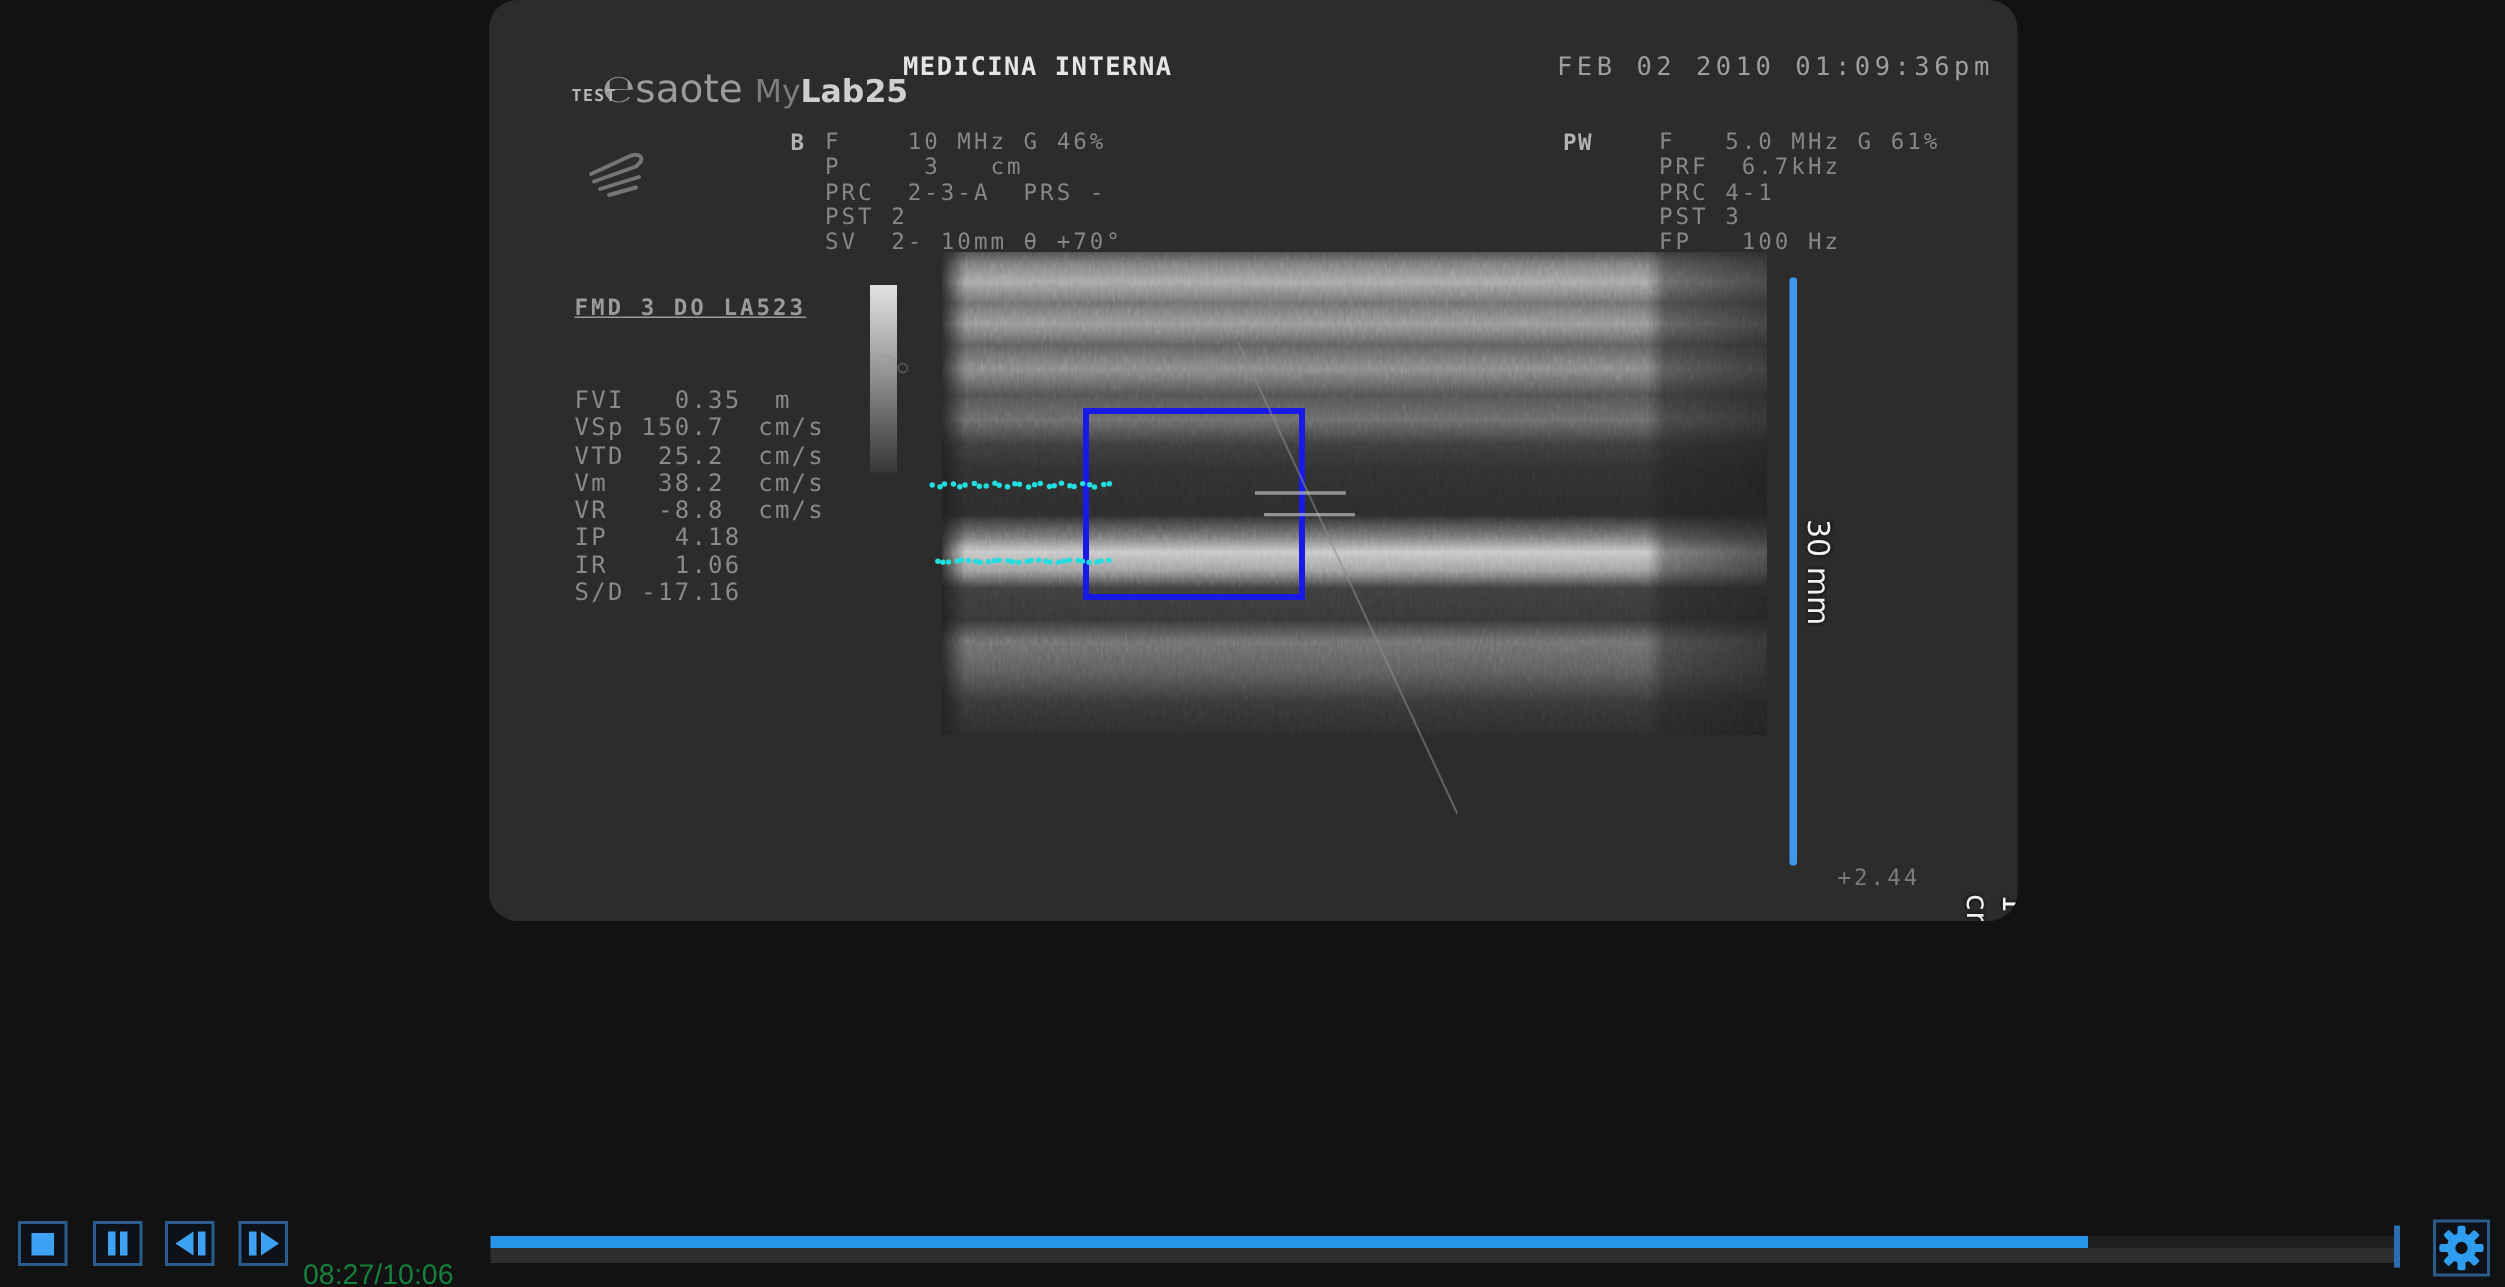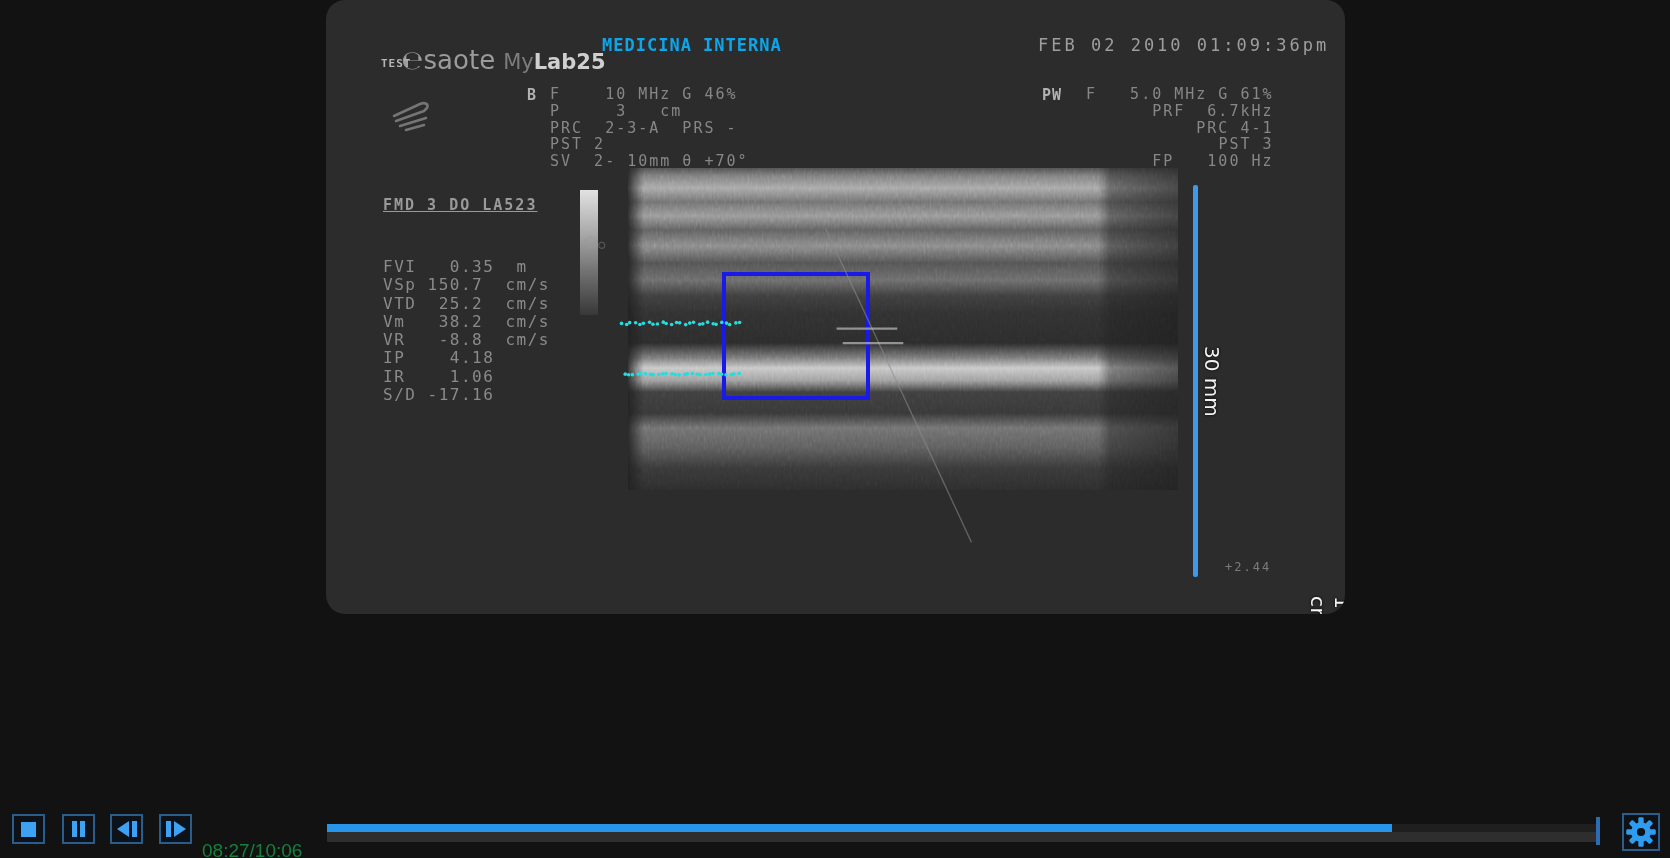--- a/index.html
+++ b/index.html
@@ -11,27 +11,27 @@
          background:#2c2c2c;overflow:hidden;border-radius:19px;}
 
   .osd{position:absolute;color:#8f8f8f;
        font-family:"DejaVu Sans Mono",monospace;white-space:pre;margin:0;}
 
   .logo{left:55px;top:26px;font-family:"DejaVu Sans",sans-serif;}
   .logo .e{font-size:26px;color:#9b9b9b;}
   .logo .my{font-size:21px;color:#7d7d7d;margin-left:8px;}
   .logo .lab{font-size:21px;color:#cfcfcf;font-weight:bold;}
   .test{left:55px;top:57px;font-size:11px;font-weight:bold;color:#b5b5b5;letter-spacing:1px;}
-  .medicina{left:276px;top:35px;font-size:17px;font-weight:bold;color:#0ea5e9;letter-spacing:1px;}
+  .medicina{left:276px;top:35px;font-size:17px;font-weight:bold;color:#e5e5e5;letter-spacing:1px;}
   .datetime{left:712px;top:35px;font-size:17px;color:#9e9e9e;letter-spacing:3px;}
 
   .params{font-size:15px;line-height:16.8px;letter-spacing:2px;color:#878787;}
   .mode-tag{font-size:15px;font-weight:bold;color:#b2b2b2;letter-spacing:1px;}
   #b-tag{left:201px;top:86px;}   #b-lines{left:224px;top:86px;}
-  #pw-tag{left:716px;top:86px;}  #pw-lines{left:760px;top:86px;text-align:right;}
+  #pw-tag{left:716px;top:86px;}  #pw-lines{left:780px;top:86px;}
 
   .exam{left:57px;top:196px;font-size:15px;font-weight:bold;color:#9a9a9a;letter-spacing:2px;text-decoration:underline;}
   .meas{left:57px;top:258px;font-size:16px;line-height:18.3px;letter-spacing:1.5px;color:#8a8a8a;}
 
   .graybar{position:absolute;left:254px;top:190px;width:18px;height:125px;
      background:linear-gradient(180deg,#e2e2e2 0%,#a8a8a8 35%,#6a6a6a 70%,#404040 95%,#383838 100%);}
 
   
   .bmode{position:absolute;left:302px;top:168px;width:550px;height:322px;background:#3a3a3a;
     background-image:
@@ -49,21 +49,21 @@
 
   #annot{position:absolute;left:0;top:0;width:1019px;height:818px;pointer-events:none;}
 
   
   .depth-bar{position:absolute;left:867px;top:185px;width:5px;height:392px;background:#3f99ea;border-radius:2px;}
   .vtext{position:absolute;writing-mode:vertical-rl;text-orientation:mixed;
          color:#f3f3f3;font-size:20px;text-shadow:0 0 3px #000;}
   .depth-label{left:874px;top:346px;}
   .vel-label{left:980px;top:596px;letter-spacing:.5px;}
 
-  .vel-max{left:899px;top:560px;font-size:12px;letter-spacing:2px;color:#7b7b7b;}
+  .vel-max{left:899px;top:576px;font-size:15px;letter-spacing:2px;color:#7b7b7b;}
   .vel-min{left:900px;top:704px;font-size:15px;letter-spacing:2px;color:#5eead4;}
 
   
   #spectral{position:absolute;left:169px;top:592px;width:798px;height:196px;}
   .green-box{position:absolute;left:202px;top:623px;width:766px;height:167px;
              border:4px solid #0a8211;box-sizing:border-box;}
   .sweep-bar{position:absolute;left:211px;top:777px;width:750px;height:6px;background:#18c95e;border-radius:2px;}
   .vel-bar{position:absolute;left:973px;top:673px;width:6px;height:60px;background:#18c95e;border-radius:2px;}
   .sweep-label{position:absolute;left:495px;top:736px;width:90px;text-align:center;
                color:#5eead4;font-size:21px;text-shadow:0 0 3px #000;}

